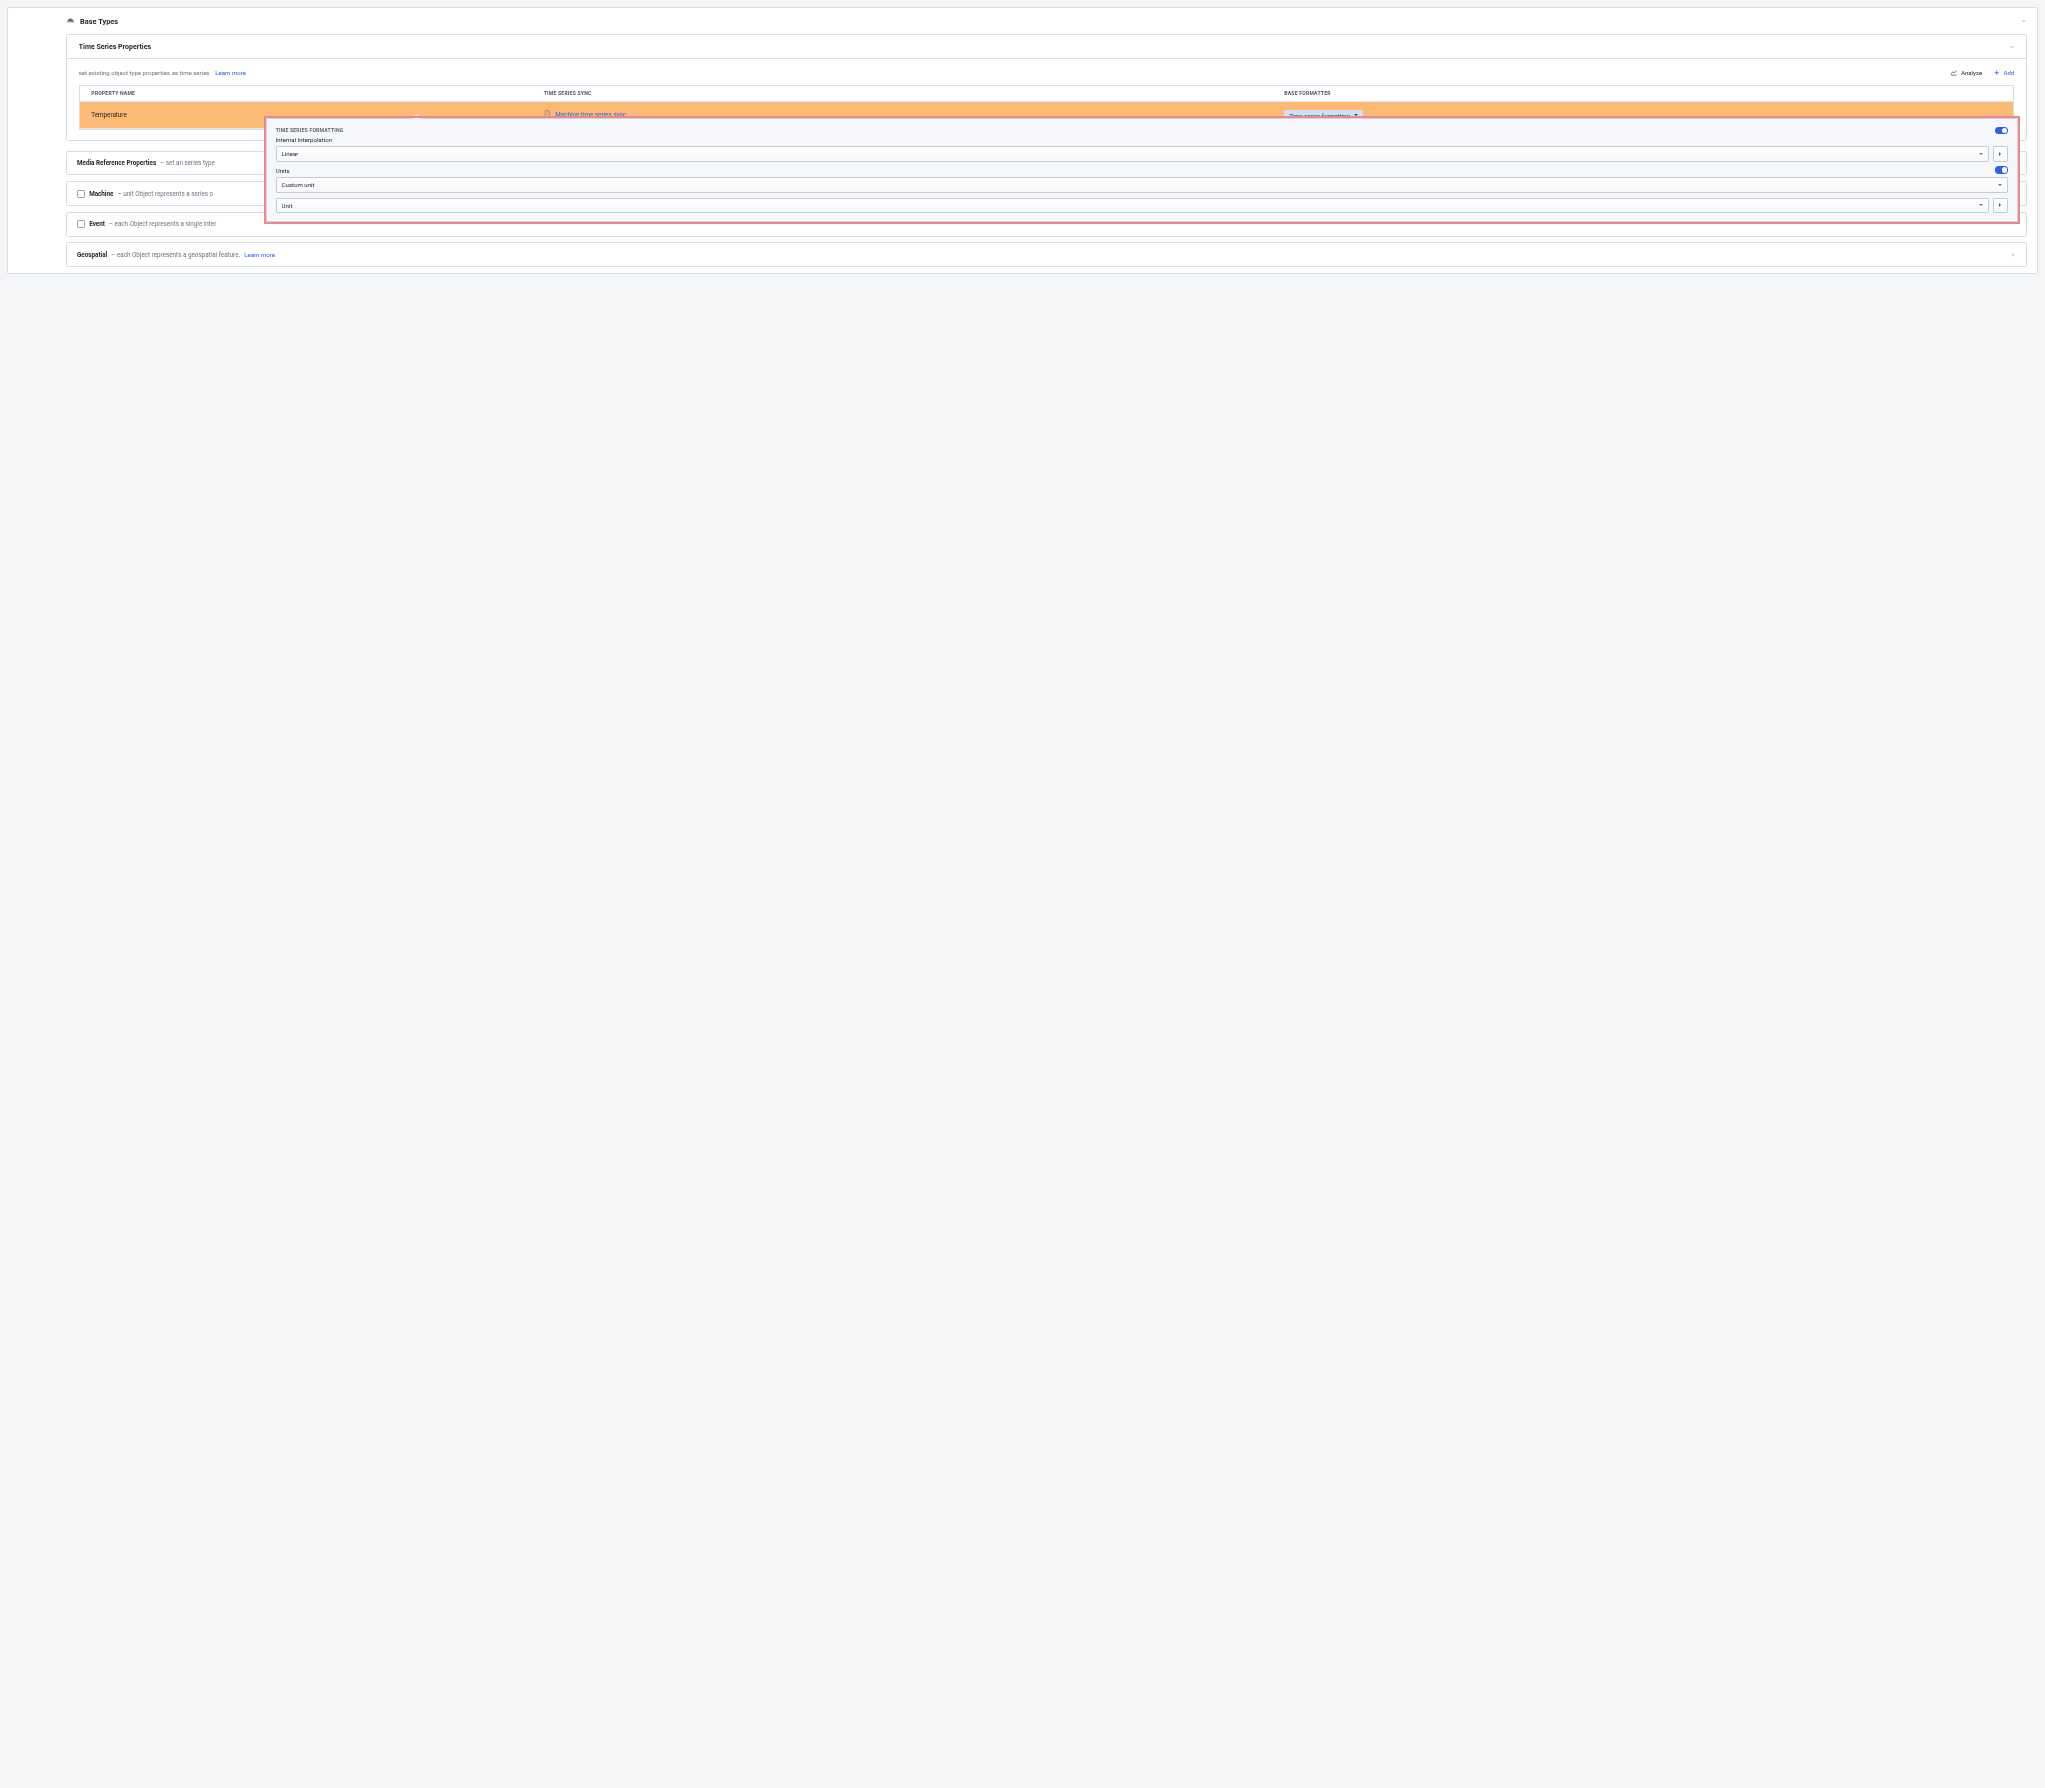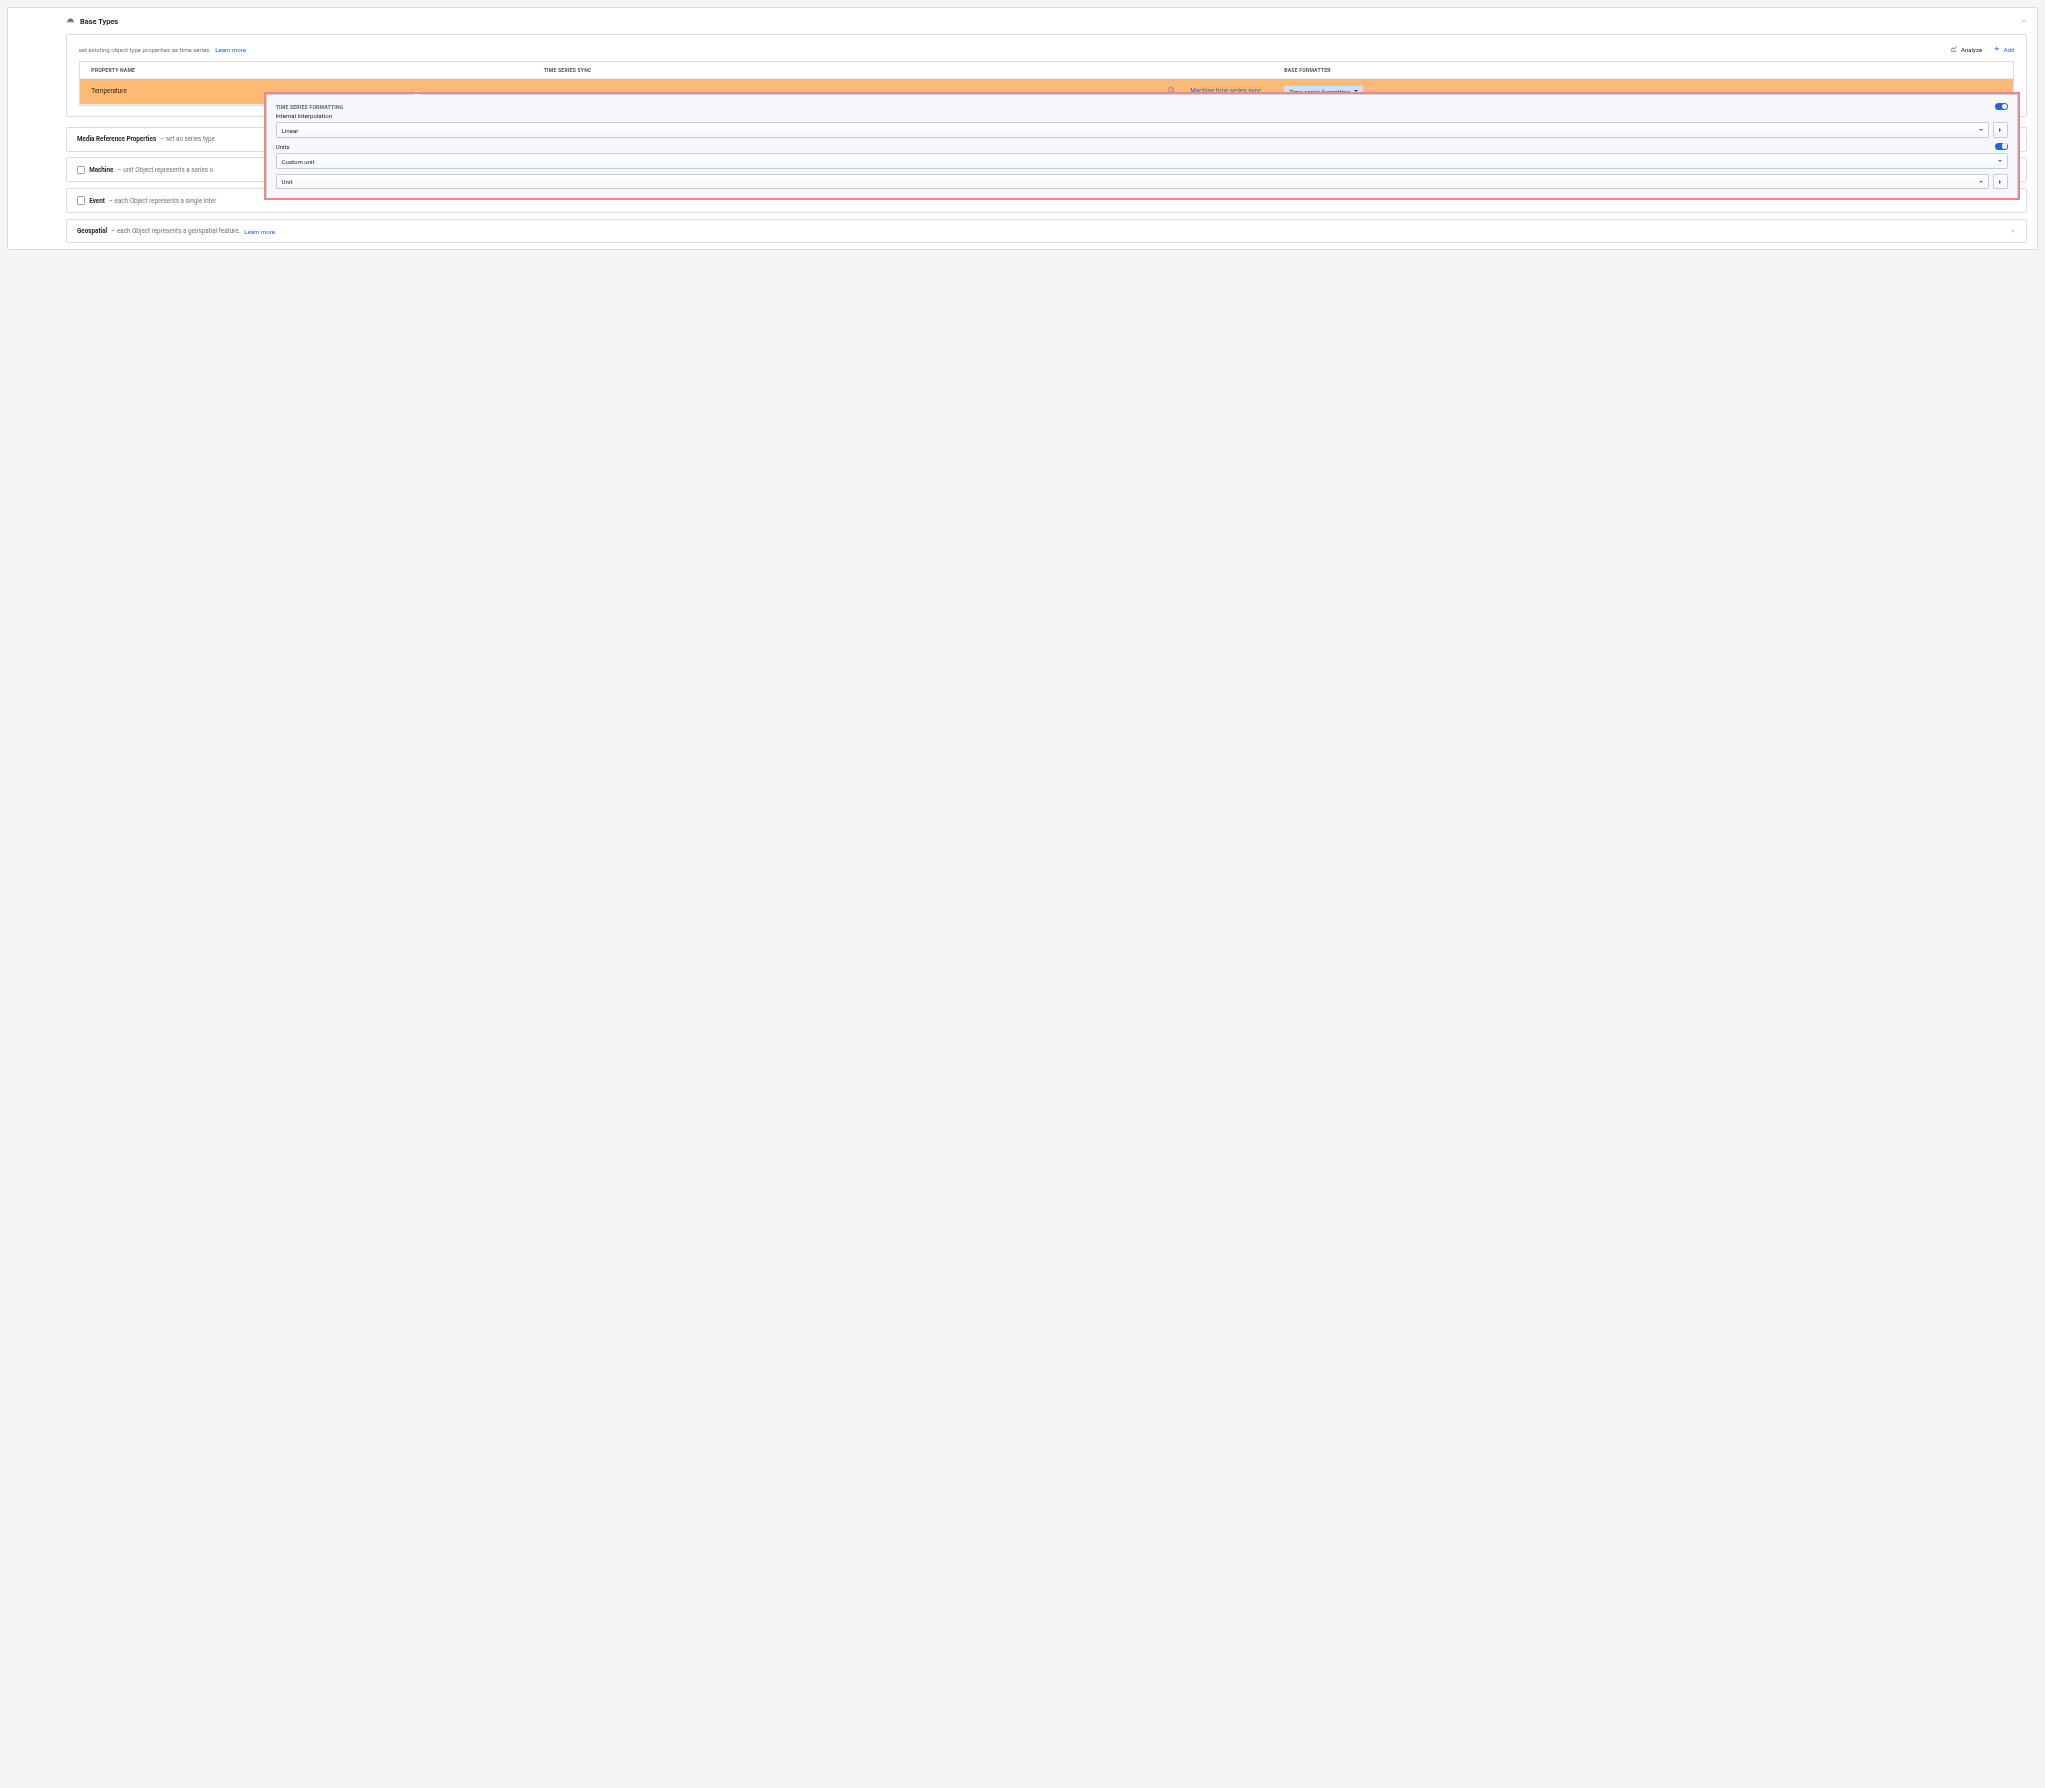--- a/index.html
+++ b/index.html
@@ -84,21 +84,21 @@
   .ts-table-head div {
     padding: 4.9px 11.5px;
     font-size: 5.1px;
     font-weight: 700;
     letter-spacing: 0.04em;
     color: #4b5563;
     text-transform: uppercase;
   }
   .ts-table-row { background: #fdba74; border-bottom: 0.4px solid #e5e8ee; }
   .ts-table-row > div { padding: 7.4px 11.5px; font-size: 6.3px; }
-  .sync-link { display: flex; align-items: center; gap: 16px; color: #2563eb; cursor: pointer; justify-content: flex-end; }
+  .sync-link { display: flex; align-items: center; gap: 5px; color: #2563eb; cursor: pointer; }
   .sync-link .doc-icon { color: #5f6b7c; }
   .formatter-pill {
     display: inline-flex;
     align-items: center;
     gap: 4.1px;
     background: #cfe0f6;
     color: #1f3a63;
     padding: 2px 4.9px;
     border-radius: 1.2px;
     font-size: 6px;
@@ -218,20 +218,28 @@
       <span>Base Types</span>
     </div>
     <span class="chevron">
       <svg viewBox="0 0 24 24" fill="none" stroke="currentColor" stroke-width="2.5">
             <polyline points="6 9 12 15 18 9"></polyline>
           </svg>
     </span>
   </div>
 
   <div class="inner-section">
+    <div class="inner-header">
+      <span class="title">Time Series Properties</span>
+      <span class="chevron">
+        <svg viewBox="0 0 24 24" fill="none" stroke="currentColor" stroke-width="2.5">
+              <polyline points="6 9 12 15 18 9"></polyline>
+            </svg>
+      </span>
+    </div>
     <div class="inner-body">
       <div class="ts-top">
         <div class="ts-top-left">
           <span class="muted">set existing object type properties as time series</span>
           <span class="link">Learn more</span>
         </div>
         <div class="ts-top-right">
           <div class="icon-btn">
             <span>
               <svg viewBox="0 0 24 24" fill="none" stroke="#374151" stroke-width="2.2">

